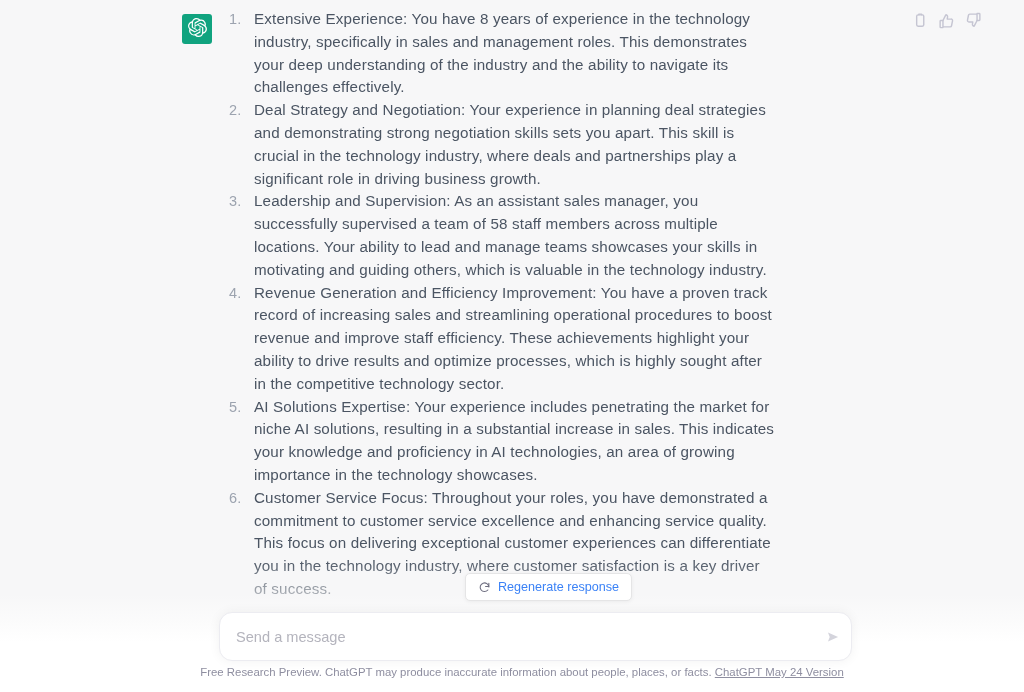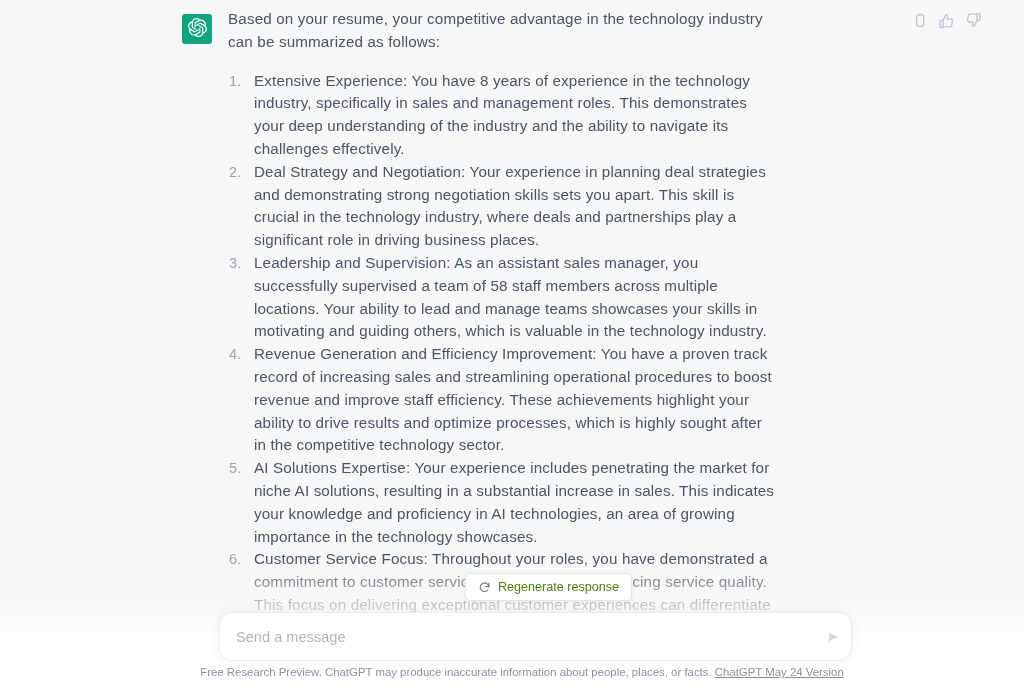--- a/index.html
+++ b/index.html
@@ -131,21 +131,21 @@
     height: 28px;
     display: flex;
     align-items: center;
     gap: 7px;
     padding: 0 12px;
     background: #ffffff;
     border: 1px solid #e5e5e6;
     border-radius: 5px;
     box-shadow: 0 1px 4px rgba(0,0,0,0.055);
     font-size: 12.6px;
-    color: #4d7c0f;
+    color: #3b82f6;
     white-space: nowrap;
     z-index: 9;
     cursor: pointer;
   }
   #regenerate-btn .rg-ico {
     width: 13px;
     height: 13px;
     color: #6e6e80;
     display: block;
   }
@@ -225,25 +225,24 @@
       <div class="avatar">
         <span>
           <svg width="19" height="19" viewBox="0 0 24 24" fill="#ffffff" aria-hidden="true">
             <path d="M22.28 9.82a5.98 5.98 0 0 0-.52-4.91 6.05 6.05 0 0 0-6.51-2.9A6.07 6.07 0 0 0 4.98 4.18a5.98 5.98 0 0 0-4 2.9 6.05 6.05 0 0 0 .74 7.1 5.98 5.98 0 0 0 .51 4.91 6.05 6.05 0 0 0 6.52 2.9A5.98 5.98 0 0 0 13.26 24a6.05 6.05 0 0 0 5.77-4.19 5.98 5.98 0 0 0 4-2.9 6.05 6.05 0 0 0-.75-7.09Zm-9.02 12.6a4.48 4.48 0 0 1-2.88-1.04l.14-.08 4.78-2.76a.79.79 0 0 0 .39-.68v-6.74l2.02 1.17a.07.07 0 0 1 .04.05v5.58a4.5 4.5 0 0 1-4.49 4.5ZM3.6 18.3a4.47 4.47 0 0 1-.54-3.01l.14.08 4.78 2.76a.77.77 0 0 0 .78 0l5.84-3.37v2.33a.08.08 0 0 1-.03.06L9.74 19.95a4.5 4.5 0 0 1-6.14-1.64ZM2.34 7.9a4.48 4.48 0 0 1 2.35-1.97V11.6a.77.77 0 0 0 .38.67l5.82 3.36-2.02 1.17a.08.08 0 0 1-.07 0l-4.83-2.79a4.5 4.5 0 0 1-1.64-6.14Zm16.6 3.86-5.83-3.39L15.12 7.2a.08.08 0 0 1 .07 0l4.83 2.79a4.49 4.49 0 0 1-.68 8.1v-5.66a.79.79 0 0 0-.39-.68Zm2.01-3.02-.14-.09-4.77-2.78a.78.78 0 0 0-.79 0L9.42 9.24V6.91a.07.07 0 0 1 .03-.06l4.83-2.79a4.49 4.49 0 0 1 6.67 4.65ZM8.32 12.86 6.3 11.7a.08.08 0 0 1-.04-.06V6.07a4.49 4.49 0 0 1 7.37-3.45l-.14.08L8.71 5.46a.79.79 0 0 0-.39.68v6.72Zm1.1-2.36 2.6-1.5 2.6 1.5v3l-2.6 1.5-2.6-1.5v-3Z"></path>
           </svg>
         </span>
       </div>
 
       <div class="msg-body">
 
-        <p class="intro">Based on your resume, your competitive advantage in the technology industry can be summarized as follows:</p>
 
         <ol class="points">
           <li>Extensive Experience: You have 8 years of experience in the technology industry, specifically in sales and management roles. This demonstrates your deep understanding of the industry and the ability to navigate its challenges effectively.</li>
-          <li>Deal Strategy and Negotiation: Your experience in planning deal strategies and demonstrating strong negotiation skills sets you apart. This skill is crucial in the technology industry, where deals and partnerships play a significant role in driving business places.</li>
+          <li>Deal Strategy and Negotiation: Your experience in planning deal strategies and demonstrating strong negotiation skills sets you apart. This skill is crucial in the technology industry, where deals and partnerships play a significant role in driving business growth.</li>
           <li>Leadership and Supervision: As an assistant sales manager, you successfully supervised a team of 58 staff members across multiple locations. Your ability to lead and manage teams showcases your skills in motivating and guiding others, which is valuable in the technology industry.</li>
           <li>Revenue Generation and Efficiency Improvement: You have a proven track record of increasing sales and streamlining operational procedures to boost revenue and improve staff efficiency. These achievements highlight your ability to drive results and optimize processes, which is highly sought after in the competitive technology sector.</li>
           <li>AI Solutions Expertise: Your experience includes penetrating the market for niche AI solutions, resulting in a substantial increase in sales. This indicates your knowledge and proficiency in AI technologies, an area of growing importance in the technology showcases.</li>
           <li>Customer Service Focus: Throughout your roles, you have demonstrated a commitment to customer service excellence and enhancing service quality. This focus on delivering exceptional customer experiences can differentiate you in the technology industry, where customer satisfaction is a key driver of success.</li>
         </ol>
 
         <p class="closing">By leveraging these strengths, you can position yourself as a valuable asset in the technology industry, combining your industry experience, leadership skills, strategic</p>
 
         <div class="msg-actions">
           <span>

